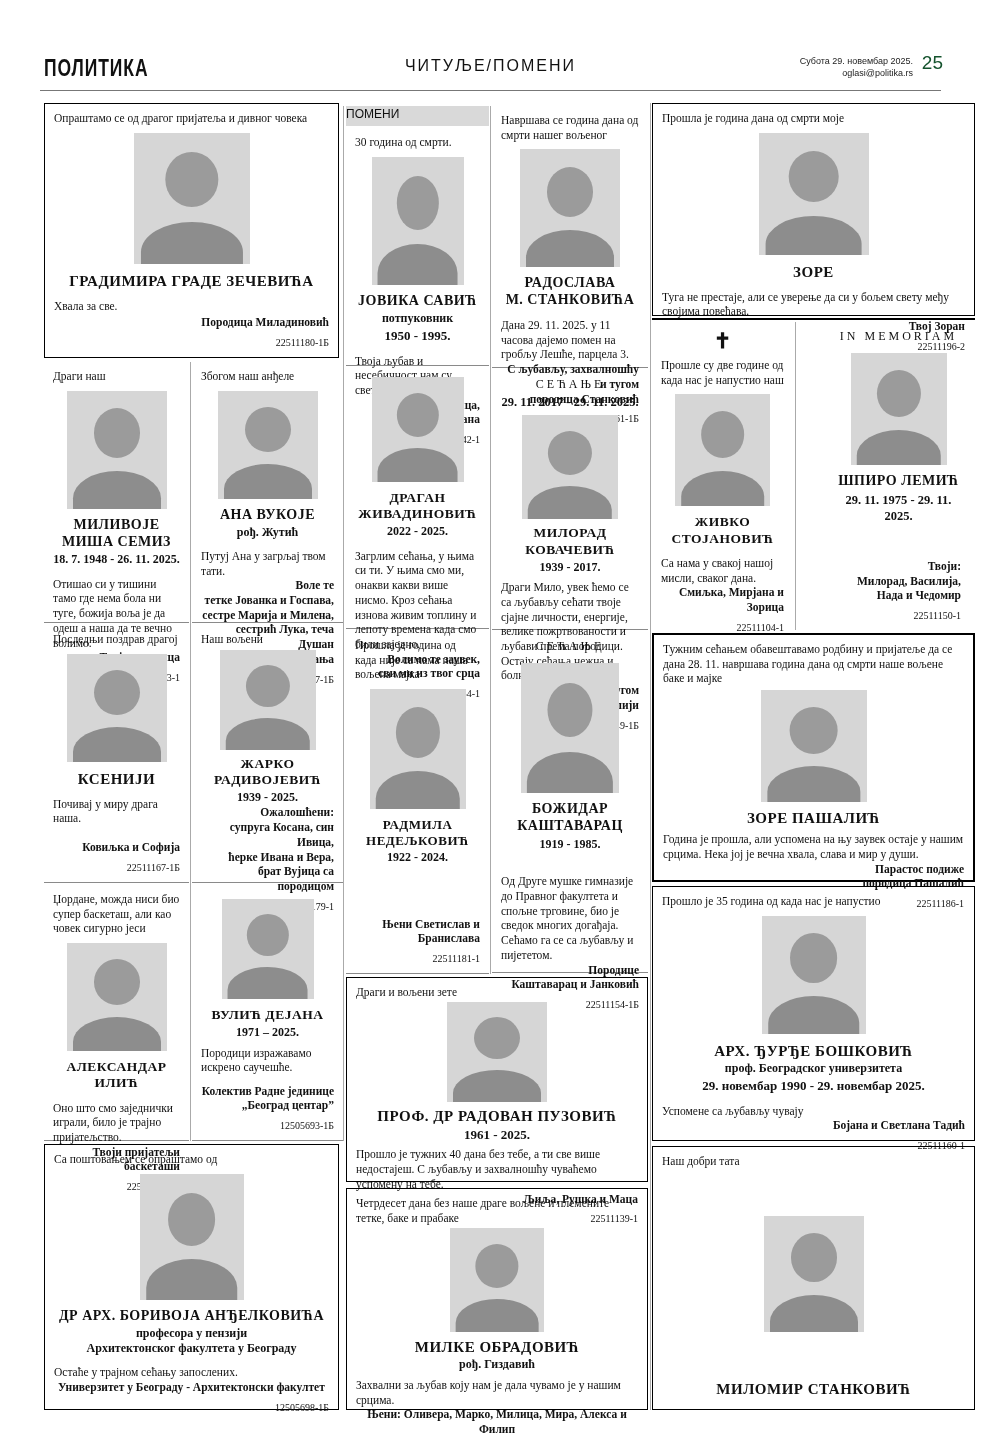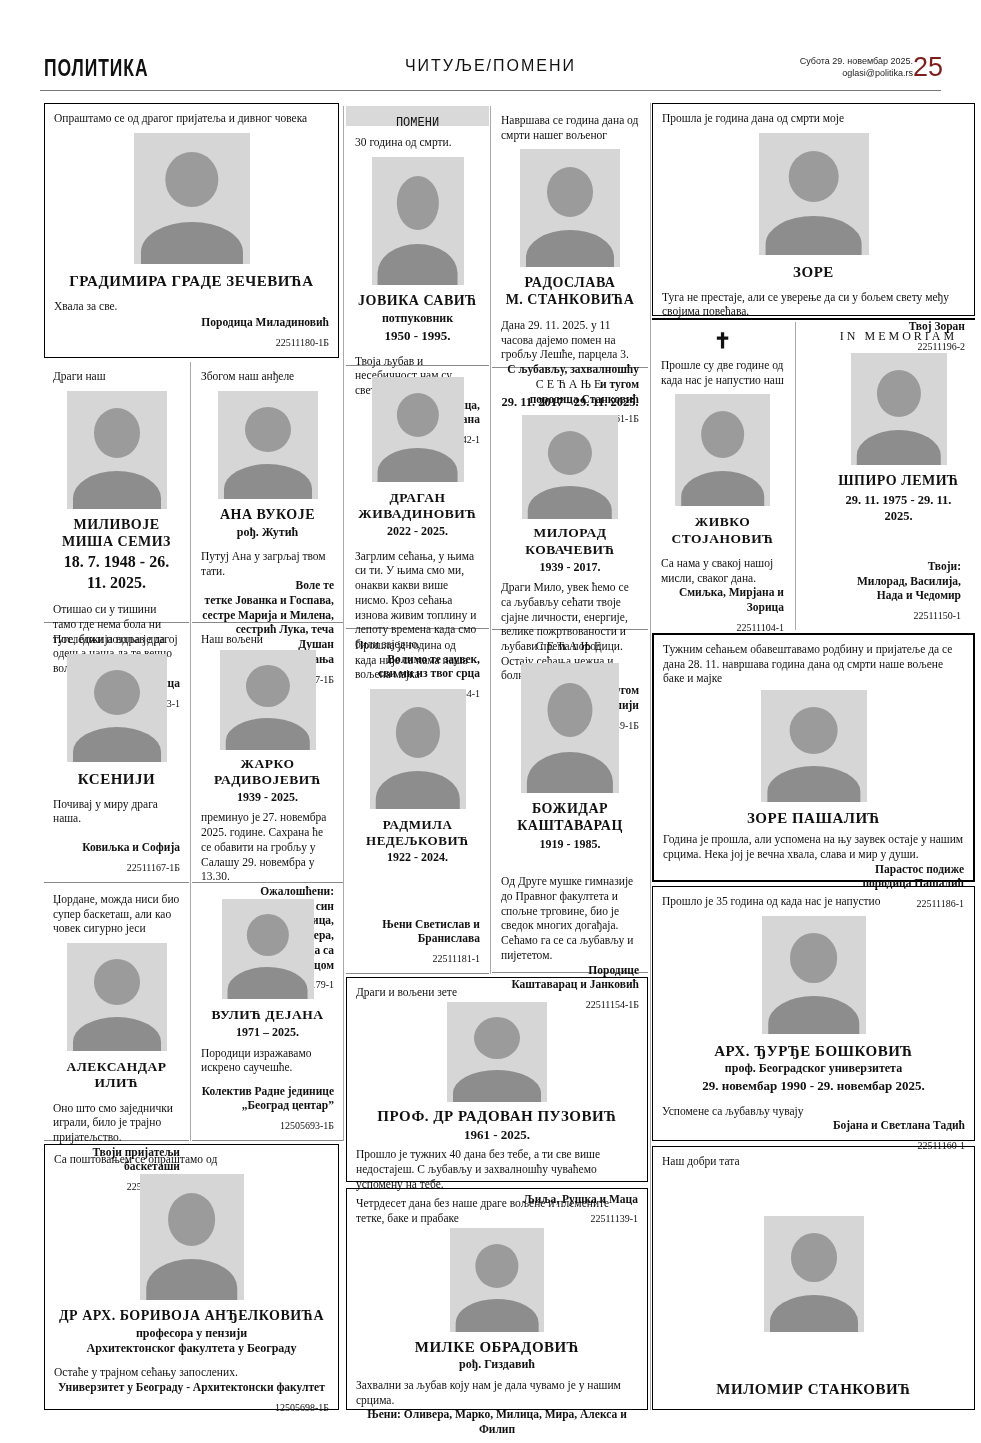--- a/index.html
+++ b/index.html
@@ -6,22 +6,22 @@
   #page{position:relative;width:981px;height:1443px;background:#ffffff;margin:0 auto;
         font-family:"Liberation Serif", serif;color:#111;overflow:hidden;}
   
   .masthead{position:absolute;left:44px;top:55px;font-family:"Liberation Sans",sans-serif;
         font-weight:bold;font-size:19px;letter-spacing:1px;transform:scaleY(1.25) scaleX(.92);
         transform-origin:left top;}
   .page-title{position:absolute;left:0;right:0;top:57px;text-align:center;
         font-family:"Liberation Sans",sans-serif;font-size:16px;letter-spacing:2px;}
   .issue-info{position:absolute;right:68px;top:55px;text-align:right;font-size:9px;
         font-family:"Liberation Sans",sans-serif;line-height:1.35;color:#222;}
-  .page-num{position:absolute;right:38px;top:52px;font-size:27px;font-family:"Liberation Sans",sans-serif;
-        font-weight:300;color:#7f1d1d;}
+  .page-num{position:absolute;right:38px;top:52px;font-size:19px;font-family:"Liberation Sans",sans-serif;
+        font-weight:300;color:#14532d;}
   .hrule{position:absolute;height:1px;background:#777;}
   .hrule.thick{height:2px;background:#000;}
   .vrule{position:absolute;width:1px;background:#aaa;}
   
   .obit{position:absolute;box-sizing:border-box;display:flex;flex-direction:column;
         padding:7px 9px;font-size:11.5px;line-height:1.28;}
   .obit.boxed{border:1.5px solid #000;}
   .obit.ruled{border-bottom:1px solid #8a8a8a;}
   .intro{white-space:pre-line;}
   .sect{text-align:center;letter-spacing:3px;font-size:12px;margin-bottom:2px;}
@@ -35,22 +35,22 @@
   .photo::after{content:"";position:absolute;bottom:-14%;left:50%;transform:translateX(-50%);
         width:88%;height:46%;border-radius:50% 50% 0 0;background:#8d8d8d;}
   .name{text-align:center;font-weight:bold;font-size:15px;letter-spacing:.5px;
         white-space:pre-line;margin-top:3px;line-height:1.2;}
   .subtitle{text-align:center;font-weight:bold;font-size:12px;white-space:pre-line;margin-top:1px;}
   .dates{text-align:center;font-weight:bold;font-size:13px;margin-top:2px;}
   .btext{margin-top:9px;white-space:pre-line;}
   .sig{margin-top:auto;text-align:right;font-weight:bold;white-space:pre-line;}
   .sig.center{text-align:center;}
   .code{text-align:right;font-size:10px;margin-top:7px;flex:none;}
-  .pomeni-bar{position:absolute;box-sizing:border-box;background:#d9d9d9;text-align:center;
-        font-family:Liberation Mono, monospace;font-size:12px;padding-top:10px;}
+  .pomeni-bar{position:absolute;box-sizing:border-box;background:#d9d9d9;text-align:left;
+        font-family:Liberation Sans, sans-serif;font-size:12px;padding-top:1px;}
 </style>
 </head>
 <body>
 
 <div id="page">
 
   <div class="masthead">ПОЛИТИКА</div>
   <div class="page-title">ЧИТУЉЕ/ПОМЕНИ</div>
   <div class="issue-info">
     <div>Субота 29. новембар 2025.</div>
@@ -106,21 +106,21 @@
     <div class="btext">Туга не престаје, али се уверење да си у бољем свету међу својима повећава.</div>
     <div class="sig">Твој Зоран</div>
     <div class="code">22511196-2</div>
   </article>
 
   <article class="obit ruled" style="left:44px;top:362px;width:145px;height:261px;">
     <div class="intro">Драги наш</div>
     <div class="photo"></div>
     <div class="name" style="font-size:14px;">МИЛИВОЈЕ
 МИША СЕМИЗ</div>
-    <div class="dates" style="font-size:16px;">18. 7. 1948 - 26. 11. 2025.</div>
+    <div class="dates" style="font-size:12px;">18. 7. 1948 - 26. 11. 2025.</div>
     <div class="btext">Отишао си у тишини тамо где нема бола ни туге, божија воља је да одеш а наша да те вечно волимо.</div>
     <div class="sig">Твоја породица</div>
     <div class="code">22511153-1</div>
   </article>
 
   <article class="obit ruled" style="left:192px;top:362px;width:151px;height:261px;">
     <div class="intro">Збогом наш анђеле</div>
     <div class="photo" style="height:108px;"></div>
     <div class="name" style="font-size:14px;">АНА ВУКОЈЕ</div>
     <div class="subtitle">рођ. Жутић</div>
@@ -183,21 +183,20 @@
     <div class="btext">Почивај у миру драга наша.</div>
     <div class="sig">Ковиљка и Софија</div>
     <div class="code">22511167-1Б</div>
   </article>
 
   <article class="obit ruled" style="left:192px;top:625px;width:151px;height:258px;">
     <div class="intro">Наш вољени</div>
     <div class="photo" style="width:96px;height:100px;margin:3px 0;"></div>
     <div class="name" style="font-size:13.5px;">ЖАРКО РАДИВОЈЕВИЋ</div>
     <div class="dates" style="font-size:12px;">1939 - 2025.</div>
-    <div class="btext" style="margin-top:5px;">преминуо је 27. новембра 2025. године. Сахрана ће се обавити на гробљу у Салашу 29. новембра у 13.30.</div>
     <div class="sig">Ожалошћени:
 супруга Косана, син Ивица,
 ћерке Ивана и Вера,
 брат Вујица са породицом</div>
     <div class="code">22511179-1</div>
   </article>
 
   <article class="obit ruled" style="left:346px;top:631px;width:143px;height:343px;">
     <div class="intro">Прошла је година од када није са нама наша вољена мајка</div>
     <div class="photo" style="width:96px;height:120px;"></div>

